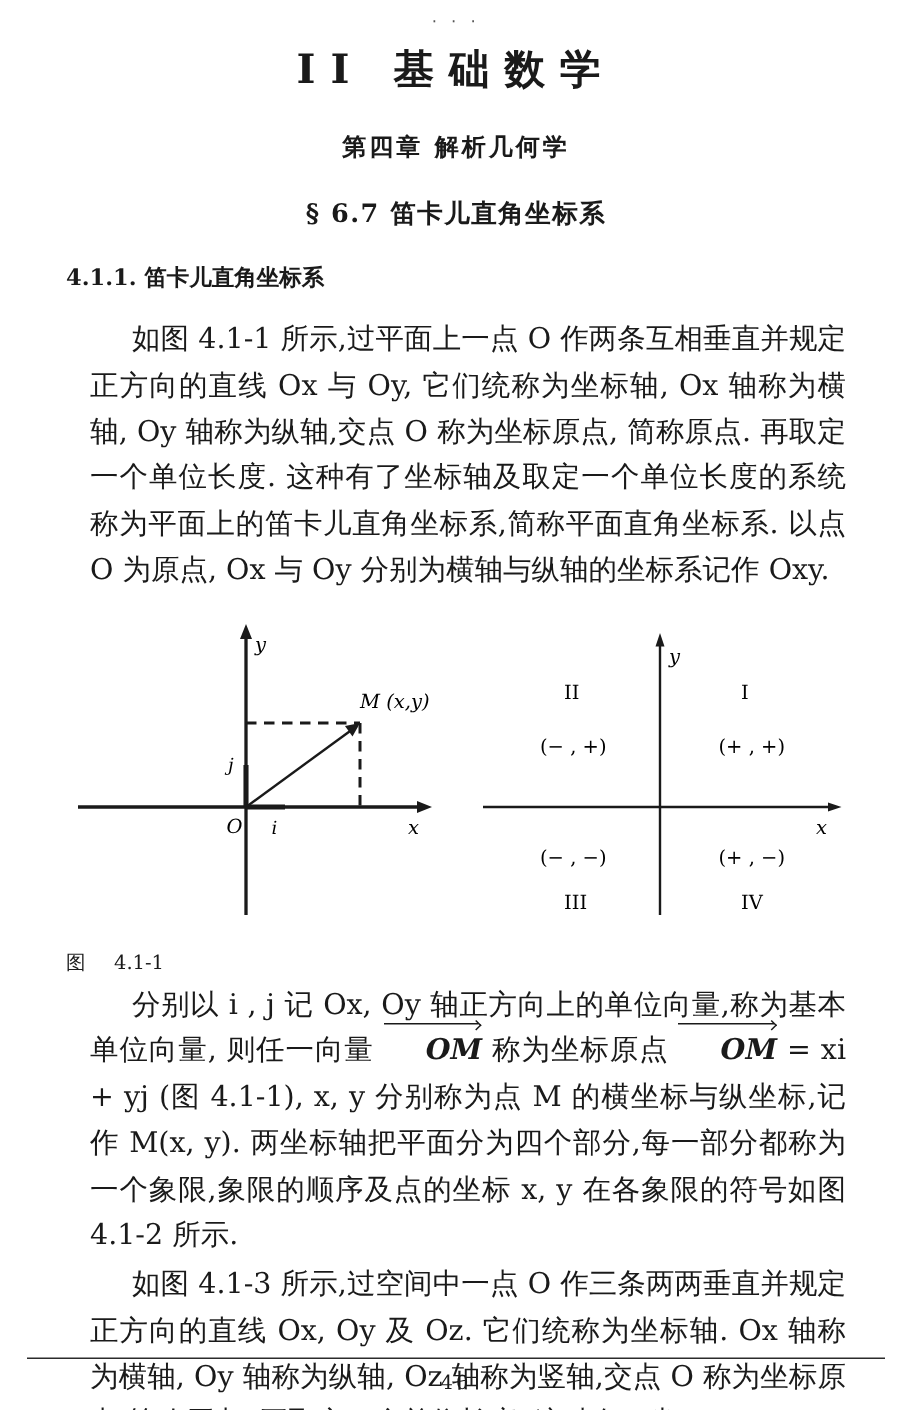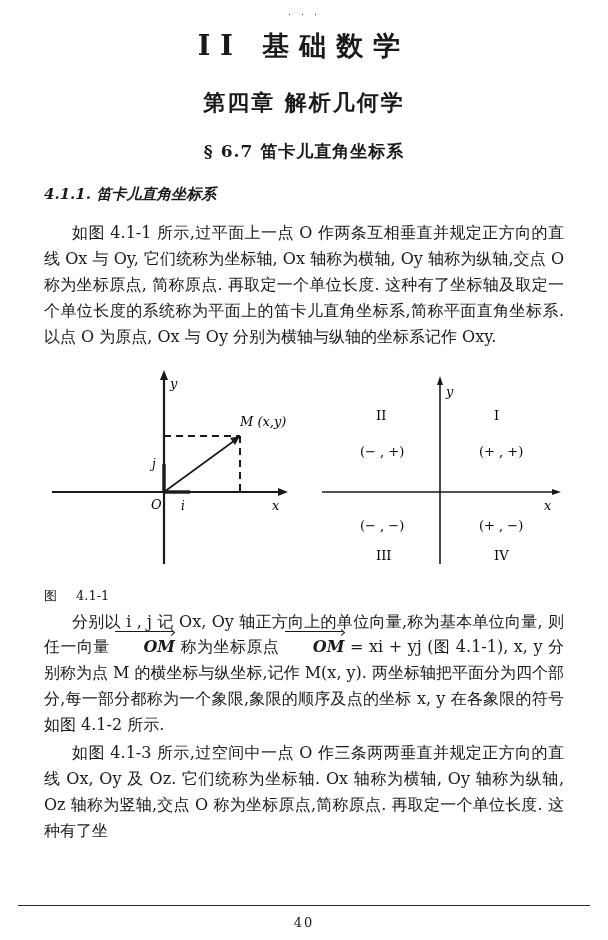--- a/index.html
+++ b/index.html
@@ -25,51 +25,50 @@
   .part-title {
     text-align: center;
     font-size: 27px;
     font-weight: bold;
     letter-spacing: 10px;
     margin: 2px 0 0 0;
     font-family: "DejaVu Serif", "Liberation Serif", serif;
   }
   .chapter-title {
     text-align: center;
-    font-size: 22px;
+    font-size: 16px;
     font-weight: bold;
     letter-spacing: 2px;
     margin: 24px 0 0 0;
     font-family: "DejaVu Serif", "Liberation Serif", serif;
   }
   .section-title {
     text-align: center;
     font-size: 17px;
     font-weight: bold;
     letter-spacing: 1px;
     margin: 22px 0 0 0;
     font-family: "DejaVu Serif", "Liberation Serif", serif;
   }
   .subsection-title {
     font-size: 15px;
     font-weight: bold;
     margin: 22px 0 16px 0;
     font-family: "DejaVu Serif", "Liberation Serif", serif;
-    font-style: italic;
   }
   .subsub-title {
     font-size: 13.5px;
     margin: 14px 0 0 0;
     text-indent: 28px;
     font-family: "DejaVu Serif", "Liberation Serif", serif;
   }
   p.body {
-    font-size: 16px;
+    font-size: 19px;
     line-height: 1.62;
-    margin: 4px 0 0 0;
+    margin: 4px 0 0 16px;
     text-indent: 28px;
     text-align: justify;
     font-family: "DejaVu Serif", "Liberation Serif", serif;
   }
   p.body.tight { margin-top: 2px; }
   .vecwrap { position: relative; display: inline-block; font-style: italic; font-weight: bold; }
   .vecwrap::before {
     content: "";
     position: absolute;
     left: 0; right: 2px; top: -3px;

